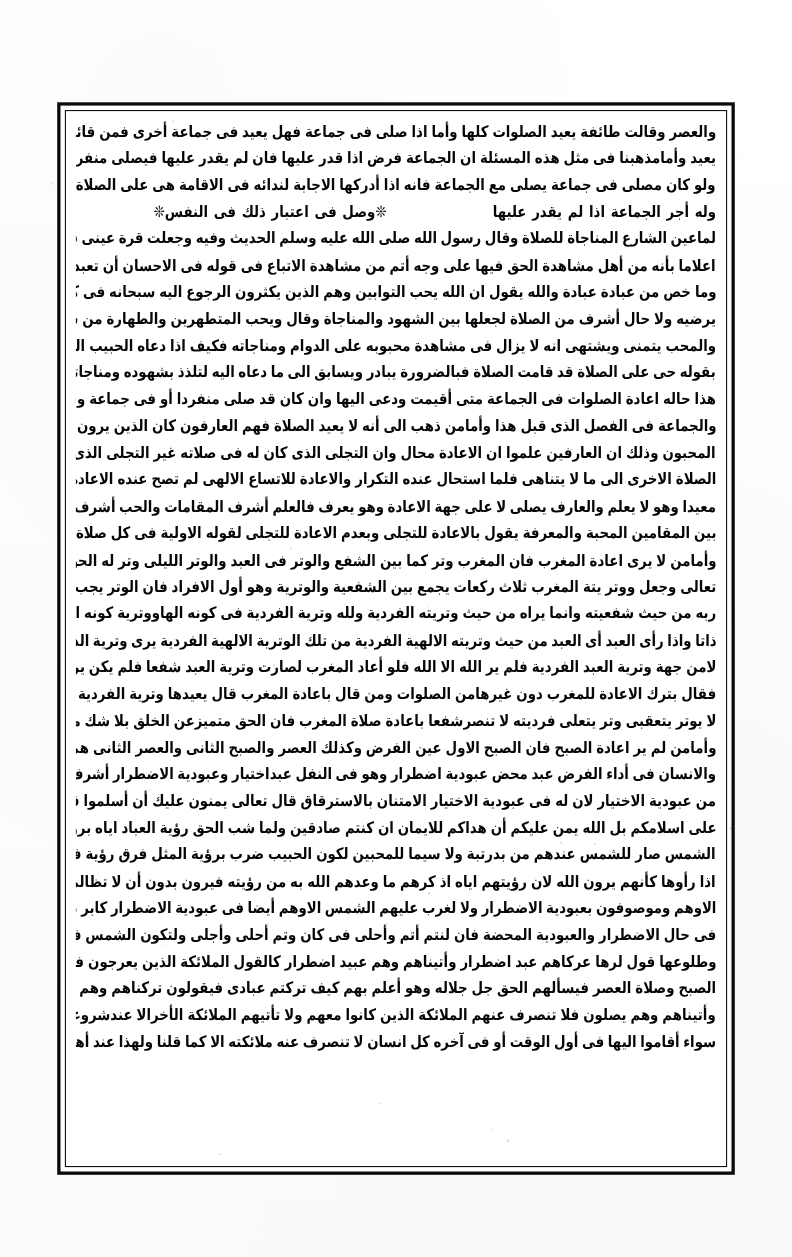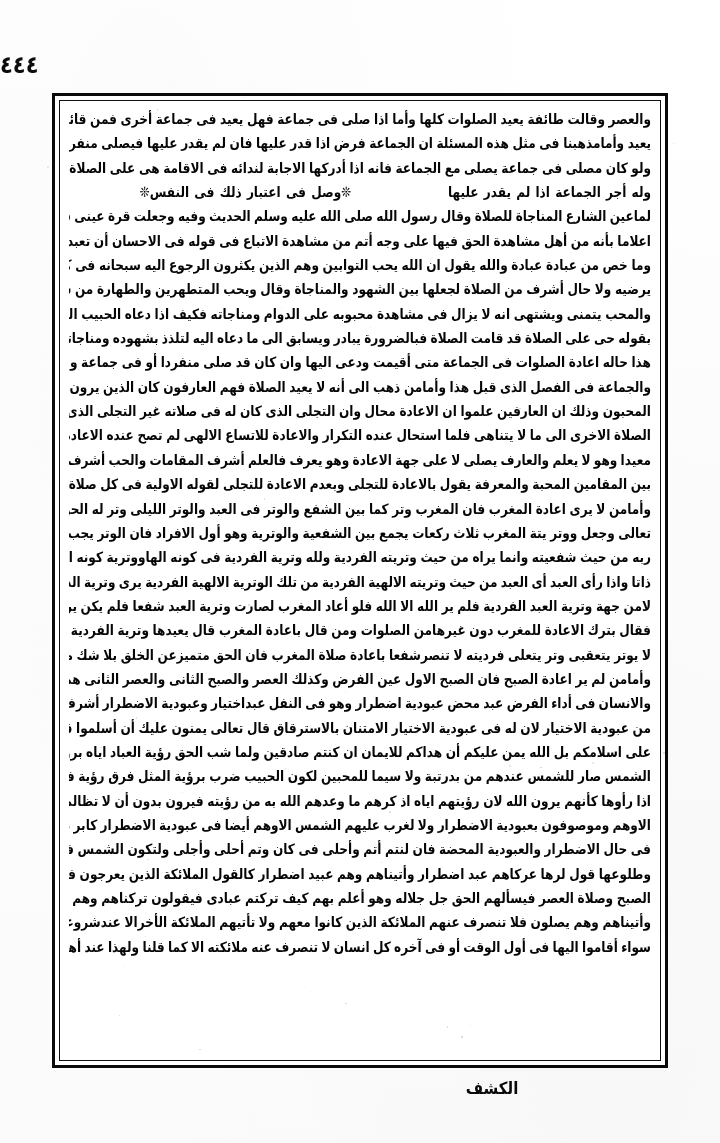--- a/index.html
+++ b/index.html
@@ -161,23 +161,20 @@
     border-radius: 50%;
     pointer-events: none;
   }
 </style>
 </head>
 <body>
 
 <div id="page-sheet">
   <div id="paper-grain"></div>
 
-  <div id="folio">
-    <span class="folio-num">٤٤٤</span>
-  </div>
 
   <div id="text-frame">
     <div id="text-frame-inner">
       <div id="text-body">
           <div class="tline">والعصر وقالت طائفة يعيد الصلوات كلها وأما اذا صلى فى جماعة فهل يعيد فى جماعة أخرى فمن قائل يعيد ومن قائل لا</div>
           <div class="tline">يعيد وأمامذهبنا فى مثل هذه المسئلة ان الجماعة فرض اذا قدر عليها فان لم يقدر عليها فيصلى منفردا فان أدرك الجماعة</div>
           <div class="tline">ولو كان مصلى فى جماعة يصلى مع الجماعة فانه اذا أدركها الاجابة لندائه فى الاقامة هى على الصلاة وهى له نافلة فى الحالتين</div>
           <div class="tline heading-line"><span class="tail-clause">وله أجر الجماعة اذا لم يقدر عليها</span><span class="sect-head"><span class="ornament">❊</span><span>وصل فى اعتبار ذلك فى النفس</span><span class="ornament">❊</span></span></div>
           <div class="tline">لماعين الشارع المناجاة للصلاة وقال رسول الله صلى الله عليه وسلم الحديث وفيه وجعلت قرة عينى فى الصلاة</div>
           <div class="tline">اعلاما بأنه من أهل مشاهدة الحق فيها على وجه أتم من مشاهدة الاتباع فى قوله فى الاحسان أن تعبد الله كأنك تراه</div>
@@ -207,23 +204,20 @@
           <div class="tline">الاوهم وموصوفون بعبودية الاضطرار ولا لغرب عليهم الشمس الاوهم أيضا فى عبودية الاضطرار كابر بدون رؤية الله</div>
           <div class="tline">فى حال الاضطرار والعبودية المحضة فان لنتم أتم وأحلى فى كان وتم أحلى وأجلى ولتكون الشمس فى غروبها</div>
           <div class="tline">وطلوعها قول لرها عركاهم عبد اضطرار وأتيناهم وهم عبيد اضطرار كالقول الملائكة الذين يعرجون فى صلاة</div>
           <div class="tline">الصبح وصلاة العصر فيسألهم الحق جل جلاله وهو أعلم بهم كيف تركتم عبادى فيقولون تركناهم وهم يصلون</div>
           <div class="tline">وأتيناهم وهم يصلون فلا تنصرف عنهم الملائكة الذين كانوا معهم ولا تأتيهم الملائكة الأخرالا عندشروعهم فى الصلاة</div>
           <div class="tline">سواء أقاموا اليها فى أول الوقت أو فى آخره كل انسان لا تنصرف عنه ملائكته الا كما قلنا ولهذا عند أهل الايمان وأهل</div>
         </div>
     </div>
   </div>
 
-  <div id="catchword">
-    <span class="cw-text">الكشف</span>
-  </div>
 <div class="speck" style="width: 0.84px; height: 0.84px; left: 244px; top: 96.7px; opacity: 0.4;"></div>
     <div class="speck" style="width: 1.9px; height: 1.9px; left: 247.9px; top: 604.4px; opacity: 0.58;"></div>
     <div class="speck" style="width: 1.59px; height: 1.59px; left: 372.7px; top: 214.6px; opacity: 0.25;"></div>
     <div class="speck" style="width: 1.72px; height: 1.72px; left: 592px; top: 762px; opacity: 0.34;"></div>
     <div class="speck" style="width: 1.61px; height: 1.61px; left: 199.4px; top: 1048.5px; opacity: 0.55;"></div>
     <div class="speck" style="width: 1px; height: 1px; left: 345px; top: 691px; opacity: 0.37;"></div>
     <div class="speck" style="width: 1.87px; height: 1.87px; left: 509.4px; top: 764.9px; opacity: 0.42;"></div>
     <div class="speck" style="width: 1.77px; height: 1.77px; left: 663.2px; top: 752.1px; opacity: 0.57;"></div>
     <div class="speck" style="width: 1.59px; height: 1.59px; left: 147px; top: 858.7px; opacity: 0.4;"></div>
     <div class="speck" style="width: 1.28px; height: 1.28px; left: 345.4px; top: 1003px; opacity: 0.6;"></div>

